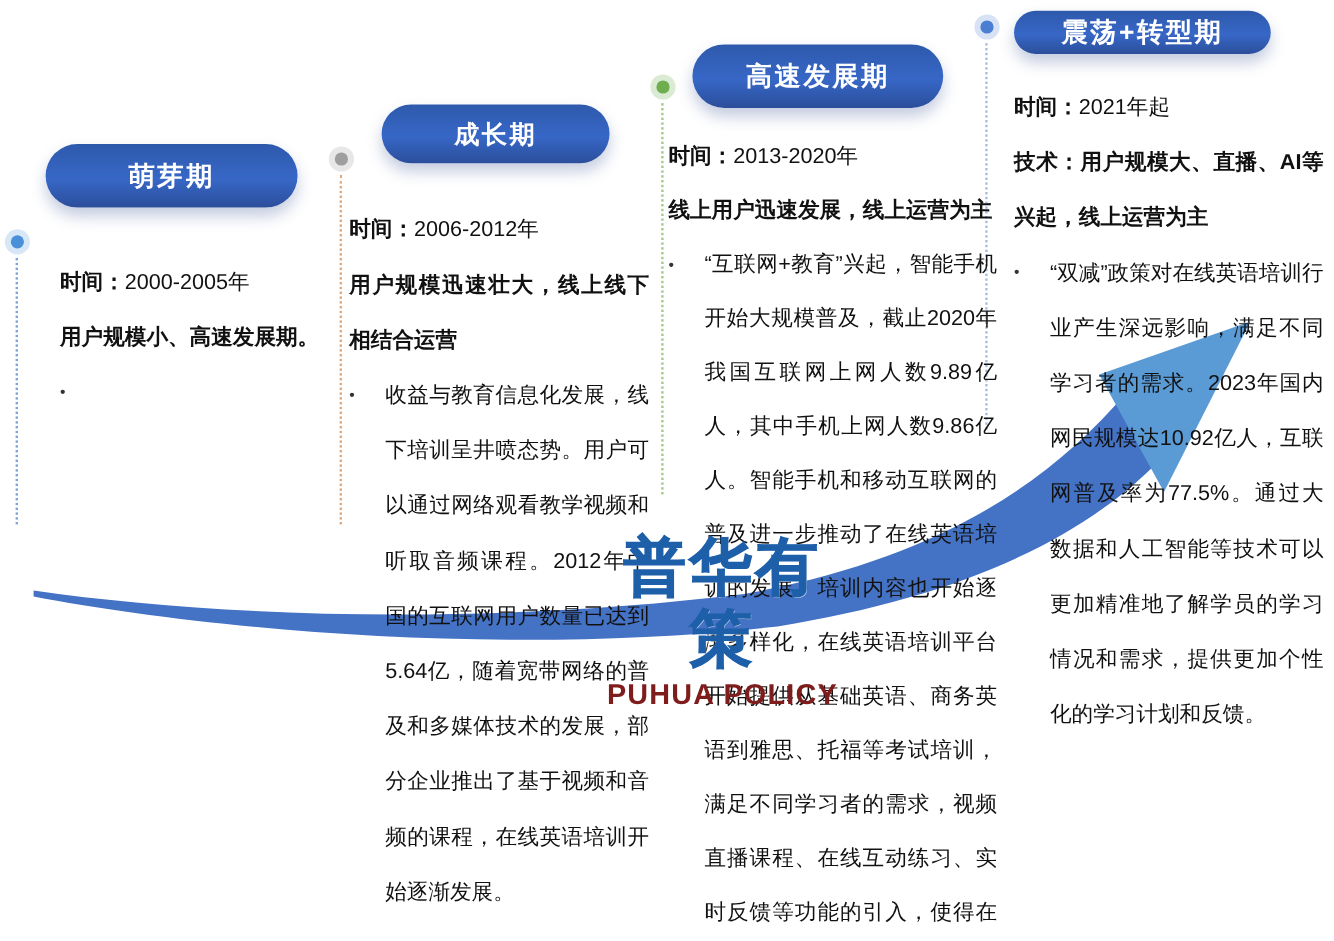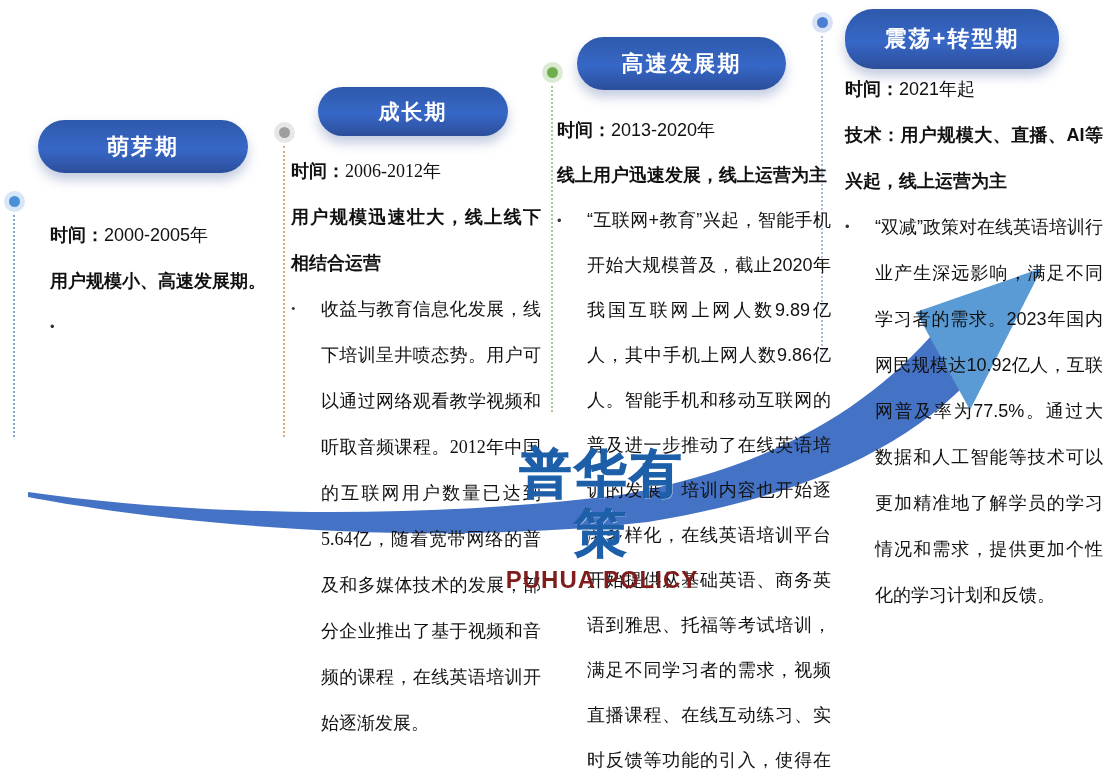--- a/index.html
+++ b/index.html
@@ -10,38 +10,38 @@
   .arrow-svg{position:absolute;left:0;top:0;z-index:1;pointer-events:none;}
 
   
   .pill{position:absolute;display:flex;align-items:center;justify-content:center;
         color:#fff;font-weight:bold;border-radius:28px;z-index:2;letter-spacing:2px;
         background:linear-gradient(180deg,#2e59ab 0%,#3767c7 55%,#2b4e9a 100%);
         box-shadow:0 7px 12px rgba(40,70,140,.28);}
   .p0{left:38px;top:120px;width:210px;height:53px;font-size:22px;}
   .p1{left:318px;top:87px;width:190px;height:49px;font-size:21px;}
   .p2{left:577px;top:37px;width:209px;height:53px;font-size:22px;}
-  .p3{left:845px;top:9px;width:214px;height:60px;font-size:22px;}
+  .p3{left:845px;top:9px;width:214px;height:36px;font-size:22px;}
 
   
   .dot{position:absolute;width:11px;height:11px;border-radius:50%;z-index:2;}
   .d0{left:9px;top:196px;box-shadow:0 0 0 5px rgba(74,144,217,.22);}
   .d1{left:279px;top:127px;box-shadow:0 0 0 5px rgba(158,158,158,.25);}
   .d2{left:547px;top:67px;box-shadow:0 0 0 5px rgba(111,174,78,.25);}
   .d3{left:817px;top:17px;box-shadow:0 0 0 5px rgba(75,127,210,.22);}
   .vline{position:absolute;width:0;border-left:2px dotted #999;z-index:0;}
   .l0{left:13px;top:215px;height:222px;}
   .l1{left:283px;top:146px;height:291px;}
   .l2{left:551px;top:86px;height:326px;}
   .l3{left:821px;top:36px;height:322px;}
 
   
   .col{position:absolute;z-index:2;font-size:18px;line-height:46px;}
   .c0{left:50px;top:212px;width:230px;}
-  .c1{left:291px;top:148px;width:250px;font-family:Liberation Serif, serif;}
+  .c1{left:291px;top:168px;width:250px;}
   .c2{left:557px;top:108px;width:274px;line-height:45px;}
   .c3{left:845px;top:66px;width:258px;}
   .time-line .lbl{font-weight:bold;}
   .subtitle{font-weight:bold;text-align:justify;}
   .bullet-row{display:flex;}
   .marker{flex:0 0 30px;width:30px;font-size:13px;color:#333;}
   .btext{flex:1;text-align:justify;}
 
   
   .wm{position:absolute;left:502px;top:428px;width:200px;z-index:3;text-align:center;pointer-events:none;}

